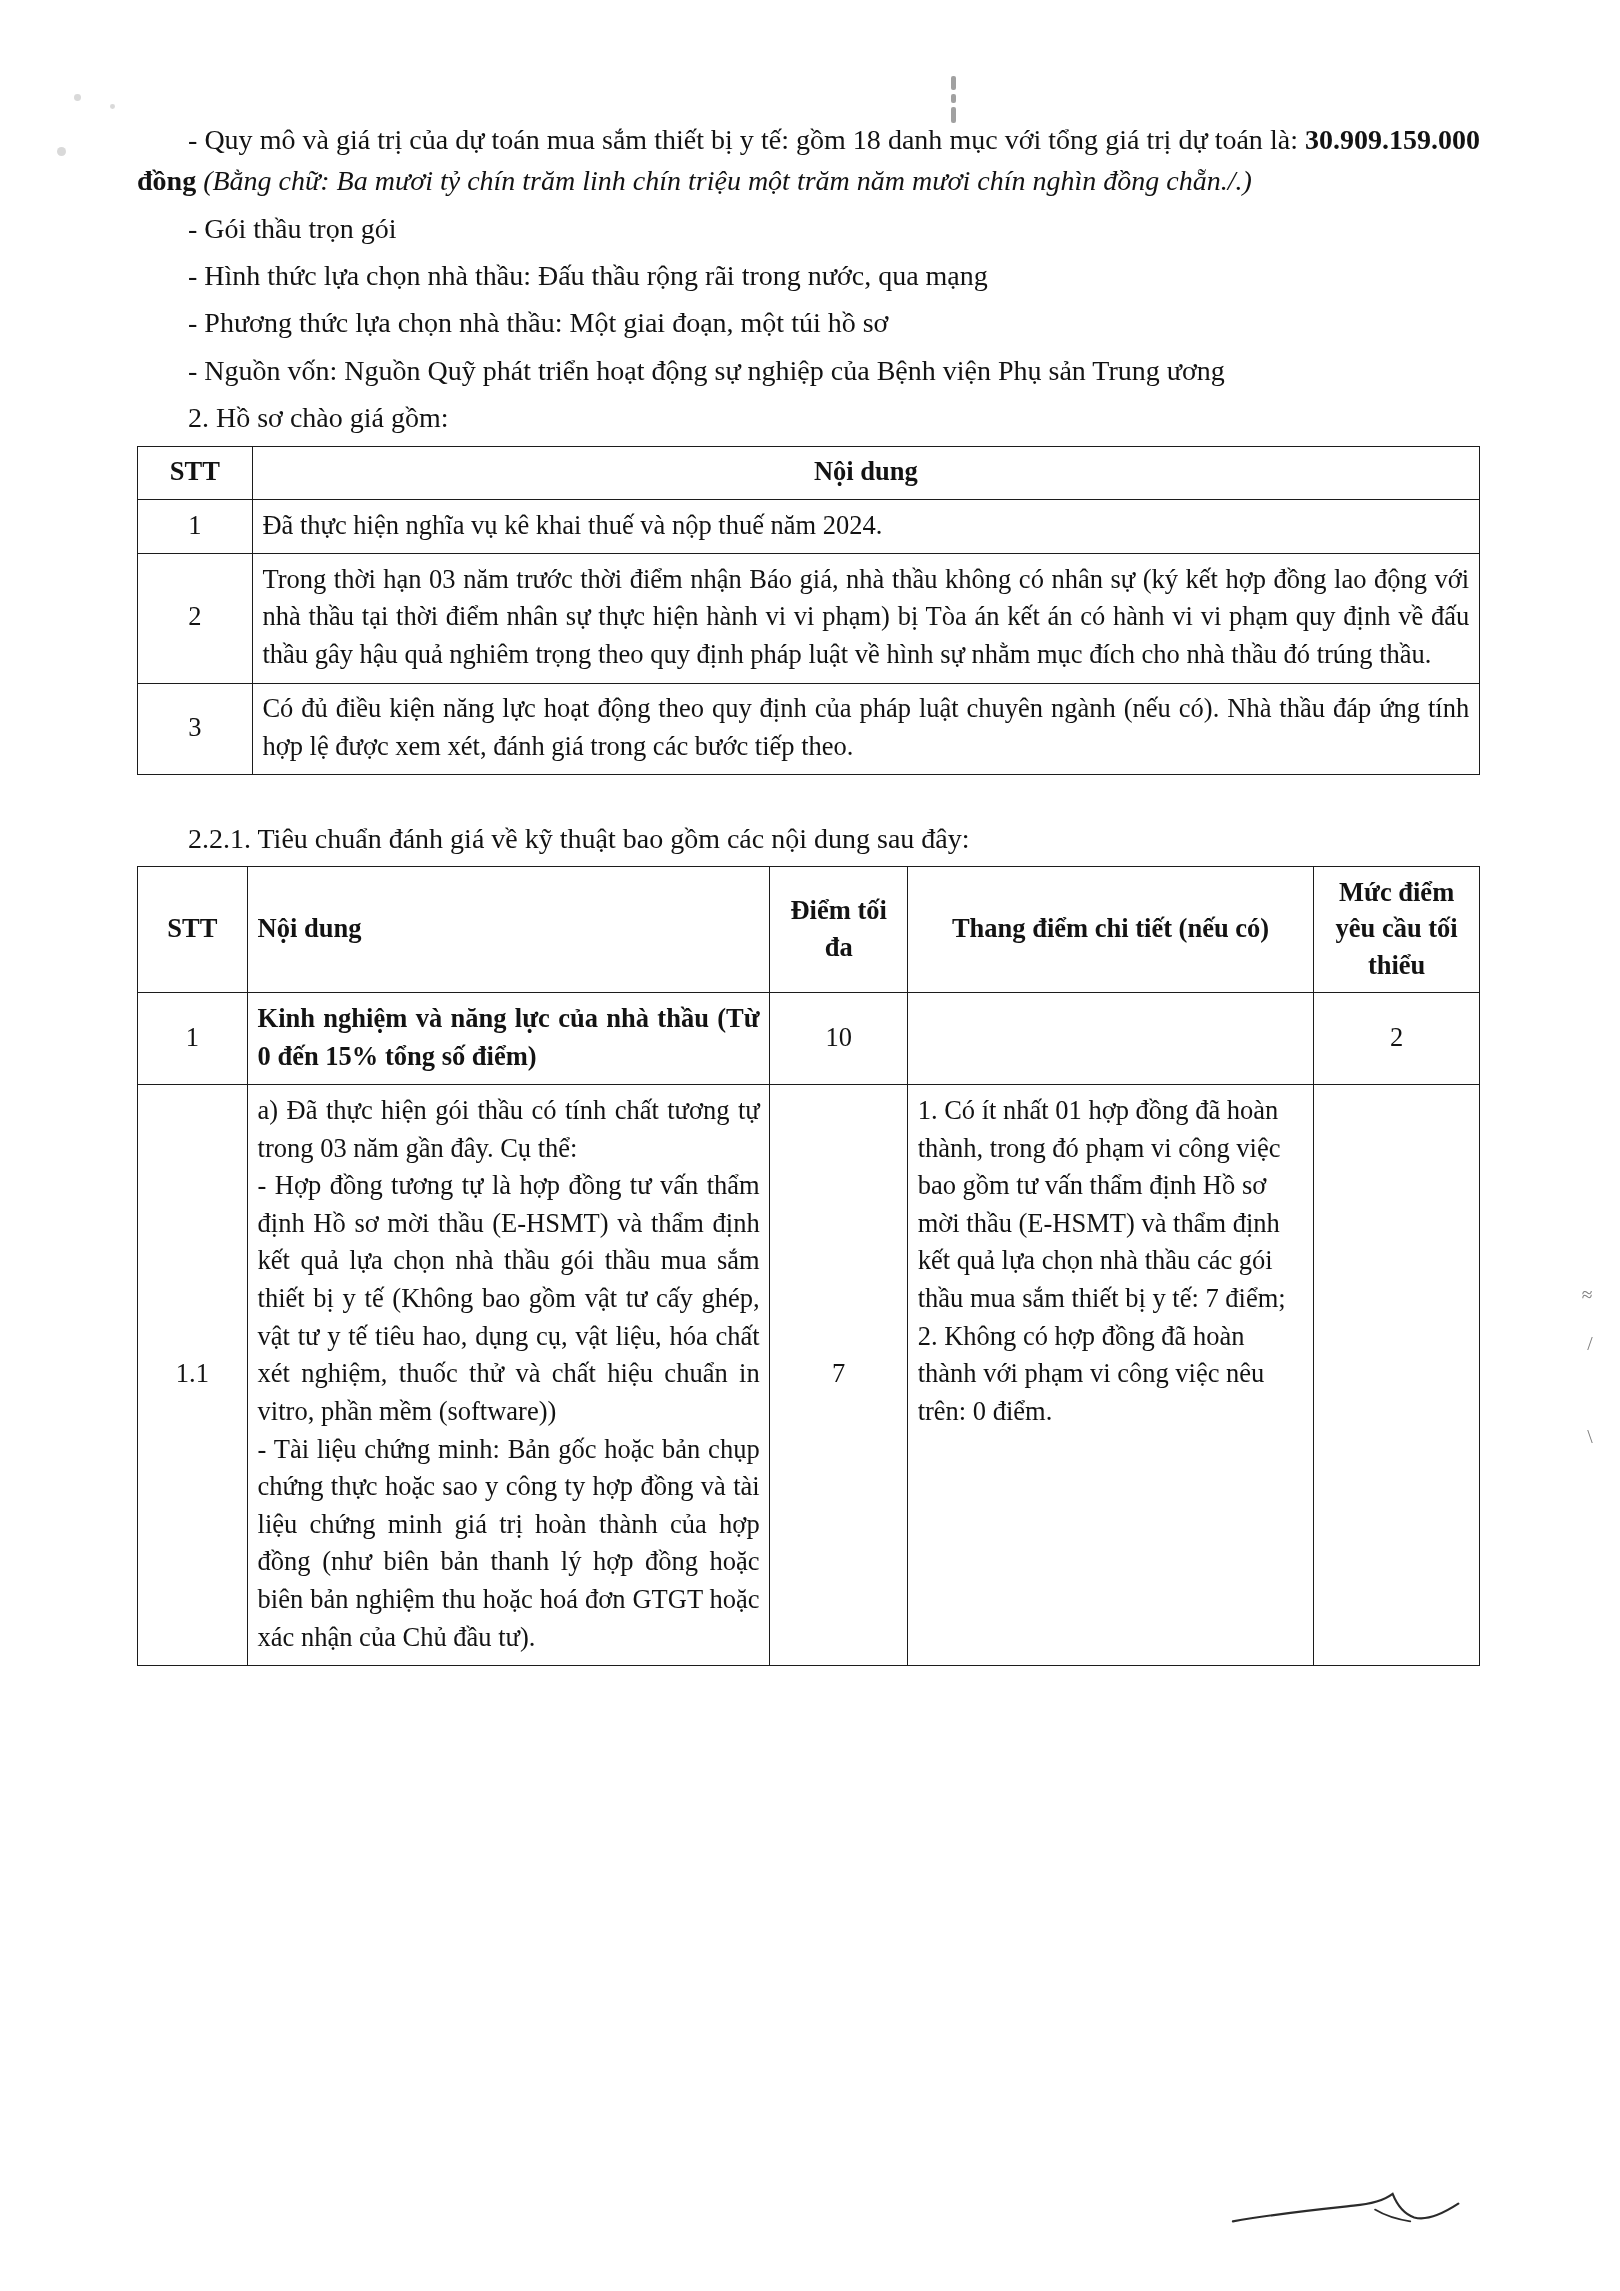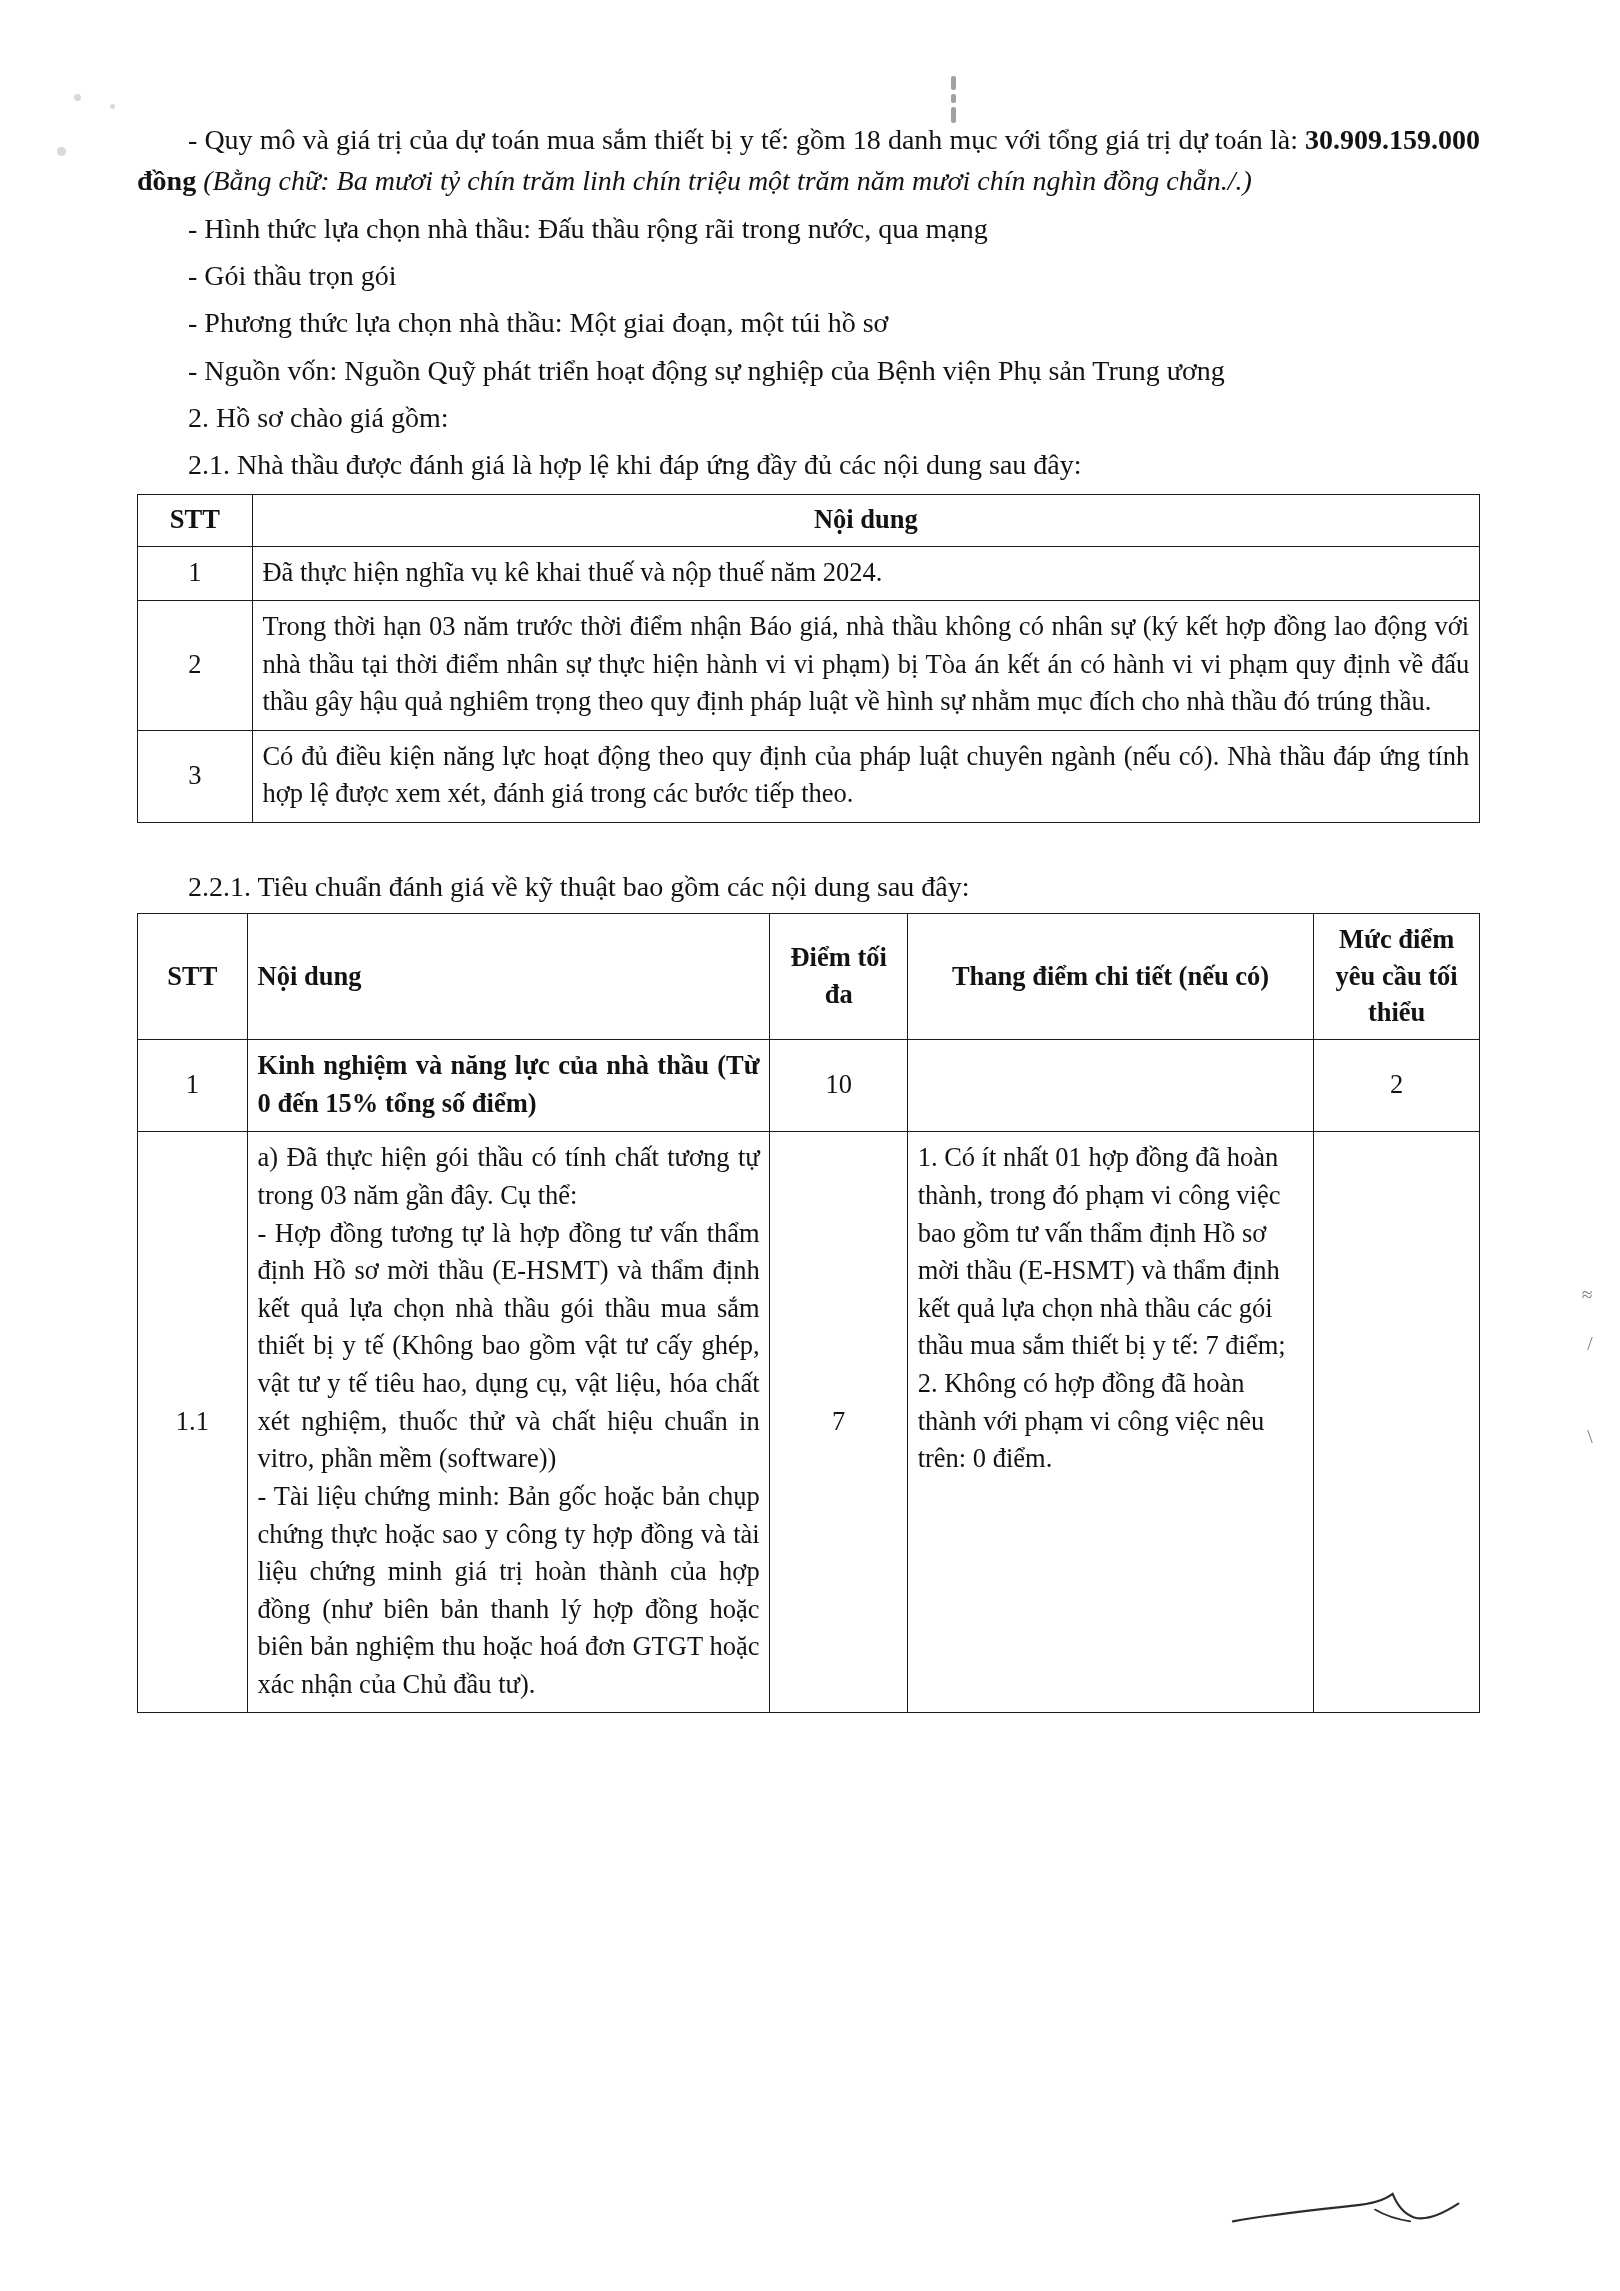--- a/index.html
+++ b/index.html
@@ -127,26 +127,25 @@
   <div class="edge-mark" style="top:1284px;">≈</div>
   <div class="edge-mark" style="top:1333px;">/</div>
   <div class="edge-mark" style="top:1426px;">\</div>
 
   <div class="page-inner">
 
     <p class="indent">
       <span>- Quy mô và giá trị của dự toán mua sắm thiết bị y tế: gồm 18 danh mục với tổng giá trị dự toán là: </span><span class="b">30.909.159.000 đồng </span><span class="i">(Bằng chữ: Ba mươi tỷ chín trăm linh chín triệu một trăm năm mươi chín nghìn đồng chẵn./.)</span>
     </p>
 
+    <p class="indent">- Gói thầu trọn gói</p>
     <p class="indent">- Hình thức lựa chọn nhà thầu: Đấu thầu rộng rãi trong nước, qua mạng</p>
-    <p class="indent">- Gói thầu trọn gói</p>
     <p class="indent">- Phương thức lựa chọn nhà thầu: Một giai đoạn, một túi hồ sơ</p>
     <p class="indent">- Nguồn vốn: Nguồn Quỹ phát triển hoạt động sự nghiệp của Bệnh viện Phụ sản Trung ương</p>
     <p class="indent">2.  Hồ sơ chào giá gồm:</p>
-    <p class="indent">2.1. Nhà thầu được đánh giá là hợp lệ khi đáp ứng đầy đủ các nội dung sau đây:</p>
 
     <table class="t1">
       <tbody>
           <tr>
         <th style="width:94px;">STT</th>
         <th>Nội dung</th>
       </tr>
       <tr>
         <td class="num">1</td>
         <td class="body">Đã thực hiện nghĩa vụ kê khai thuế và nộp thuế năm 2024.</td>

